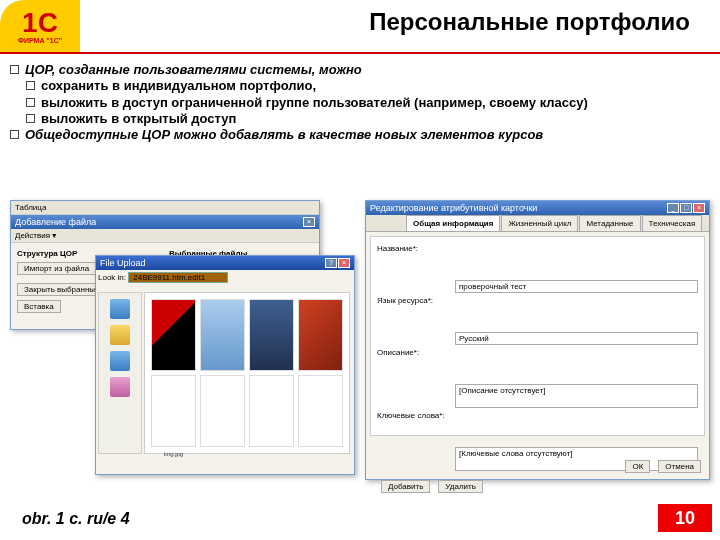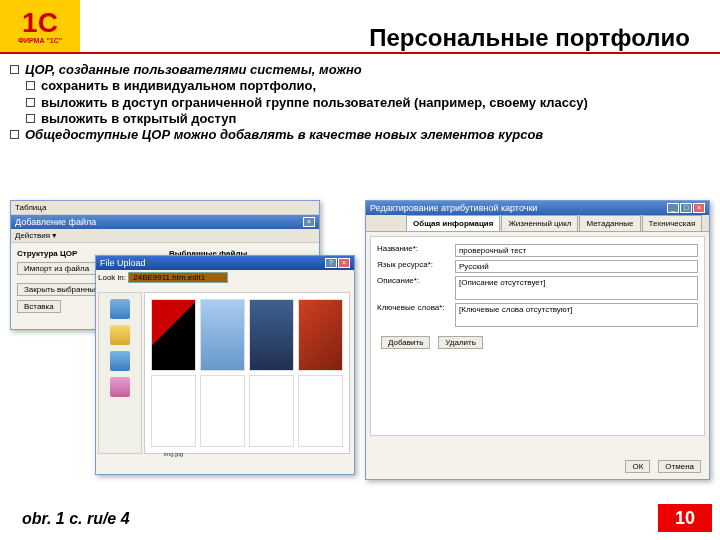--- a/index.html
+++ b/index.html
@@ -1,22 +1,22 @@
 <!DOCTYPE html>
 <html><head>
 <meta charset="utf-8">
 <style>
   * { box-sizing: border-box; }
   body { margin: 0; font-family: Arial, sans-serif; font-size: 11px; background: #fff; }
-  .slide { width: 720px; height: 540px; position: relative; overflow: hidden; }
+  .slide { width: 720px; height: 540px; position: relative; overflow: hidden; border-radius: 24px; }
   .logo-box { position: absolute; top: 0; left: 0; width: 80px; height: 52px; background: #ffcc00; display: flex; align-items: center; justify-content: center; }
   .logo { text-align: center; }
   .logo-main { font-size: 28px; font-weight: bold; color: #c00; line-height: 1; }
   .logo-sub { font-size: 7px; color: #c00; font-weight: bold; }
-  .title { position: absolute; top: 24px; left: 90px; right: 10px; font-size: 24px; font-weight: bold; color: #000; text-align: right; padding-right: 20px; }
+  .title { position: absolute; top: 8px; left: 90px; right: 10px; font-size: 24px; font-weight: bold; color: #000; text-align: right; padding-right: 20px; }
   .hr { position: absolute; top: 52px; left: 0; right: 0; border-bottom: 2px solid #c00; }
   .content { position: absolute; top: 62px; left: 10px; right: 10px; font-size: 13px; font-weight: bold; line-height: 1.25; }
   .b0 { display: flex; align-items: flex-start; font-style: italic; }
   .b1 { display: flex; align-items: flex-start; margin-left: 16px; }
   .sq { width: 9px; height: 9px; border: 1px solid #444; margin-right: 6px; margin-top: 3px; flex-shrink: 0; }
   .apps { position: absolute; top: 200px; left: 10px; right: 10px; height: 300px; }
   .win { position: absolute; border: 1px solid #7a9ecd; background: #f4f2ea; box-shadow: 2px 2px 5px rgba(0,0,0,0.3); font-size: 9px; }
   .win-title { background: linear-gradient(#5a8cd6, #2e62b0); color: #fff; padding: 2px 4px; font-size: 9px; display: flex; justify-content: space-between; align-items: center; }
   .win-body { padding: 4px; background: #f4f2ea; }
   .toolbar { background: #e8e4d8; padding: 2px 4px; font-size: 8px; border-bottom: 1px solid #ccc; }
@@ -39,21 +39,21 @@
   .th.e { background: linear-gradient(#406090, #203050); }
   .th-lbl { position: absolute; bottom: -11px; left: 0; right: 0; text-align: center; font-size: 6px; color: #333; }
   .addr { padding: 2px; font-size: 8px; }
   .addr-sel { display: inline-block; background: #a16207; border: 1px solid #7a9; padding: 0 12px 0 4px; font-size: 8px; min-width: 100px; }
   .win3 { top: 0; left: 355px; width: 345px; height: 280px; }
   .tabs { display: flex; background: #e8e4d8; border-bottom: 1px solid #aaa; padding-left: 40px; }
   .tab { padding: 3px 6px; font-size: 8px; border: 1px solid #aaa; border-bottom: none; margin-right: 1px; background: #efece3; }
   .tab.active { background: #fff; font-weight: bold; }
   .form-row { display: flex; align-items: flex-start; margin: 3px 2px; font-size: 8px; }
   .form-lbl { width: 78px; flex-shrink: 0; text-align: left; }
-  .form-inp { flex: 1; background: #fff; border: 1px solid #aaa; padding: 1px 3px; min-height: 12px; font-size: 8px; }
+  .form-inp { flex: 1; background: #fff; border: 1px solid #aaa; padding: 1px 3px; min-height: 12px; font-size: 8px; margin-top: 36px; }
   .form-inp.tall { min-height: 24px; }
   .btn-row { padding: 4px; display: flex; gap: 4px; }
   .win-footer { position: absolute; bottom: 4px; right: 6px; display: flex; gap: 4px; }
   .winbtns { display: flex; gap: 1px; }
   .wb { width: 12px; height: 10px; background: #d66; border: 1px solid #fff; font-size: 7px; text-align: center; line-height: 8px; color: #fff; }
   .wb.m { background: #68a; }
   .footer-url { position: absolute; bottom: 12px; left: 22px; font-size: 16px; font-weight: bold; font-style: italic; }
   .footer-num { position: absolute; bottom: 8px; right: 8px; width: 54px; height: 28px; background: #e00; color: #fff; font-size: 18px; font-weight: bold; display: flex; align-items: center; justify-content: center; }
 </style>
 </head>

